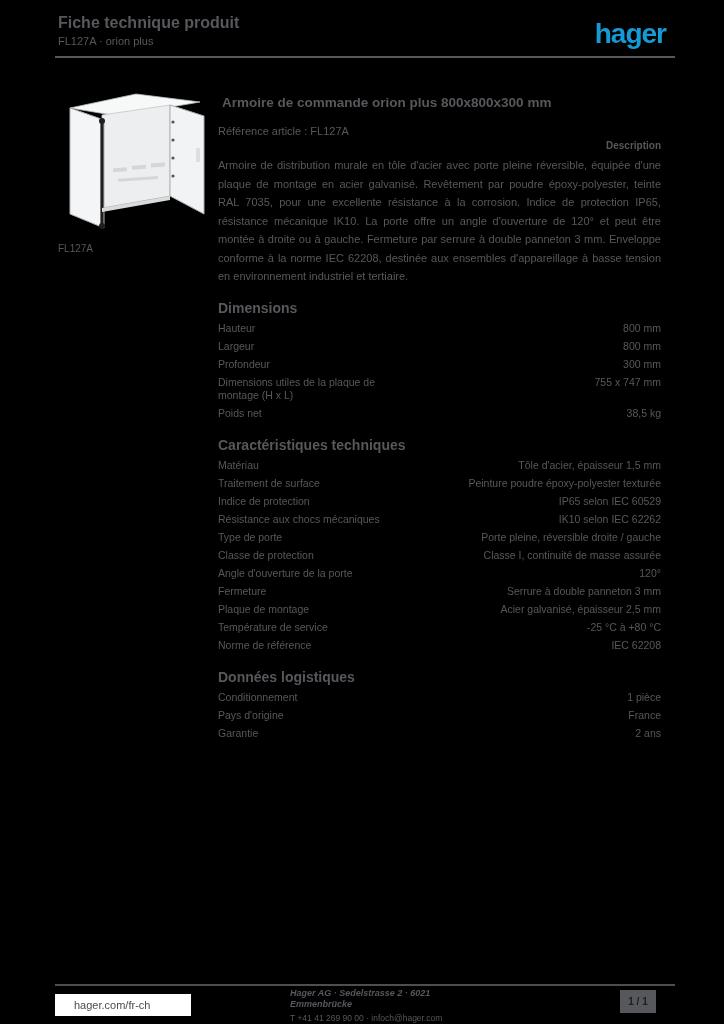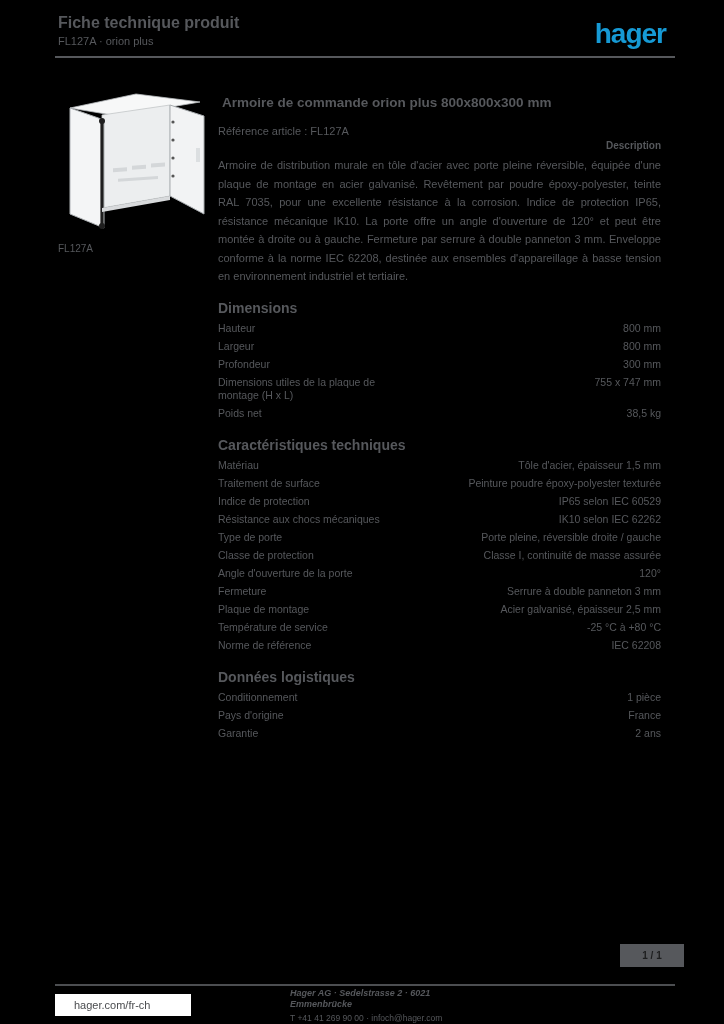--- a/index.html
+++ b/index.html
@@ -28,21 +28,21 @@
   .spec-label{max-width:200px;}
   .spec-value{max-width:235px;text-align:right;}
   
   .footer-rule{position:absolute;left:55px;right:49px;top:984px;height:2px;background:#4c4e51;}
   .footer-site{position:absolute;left:55px;top:994px;width:136px;height:22px;background:#ffffff;
                display:flex;align-items:center;padding-left:19px;box-sizing:border-box;
                font-size:11px;color:#4a4c4f;}
   .footer-company{position:absolute;left:290px;top:988px;width:185px;}
   .footer-company-line1{font-size:9px;font-weight:bold;color:#56585c;line-height:11px;font-style:italic;}
   .footer-company-line2{font-size:8.5px;color:#56585c;line-height:11px;margin-top:3px;}
-  .footer-pagebox{position:absolute;left:620px;top:944px;width:64px;height:23px;background:#56585c;
+  .footer-pagebox{position:absolute;left:620px;top:990px;width:36px;height:23px;background:#56585c;
                   display:flex;align-items:center;justify-content:center;
                   font-size:10px;color:#1d1e1f;font-weight:bold;text-align:right;}
 </style>
 </head>
 <body>
 
 <div class="page">
 
   <div class="header">
     <h1 class="header-title">Fiche technique produit</h1>

